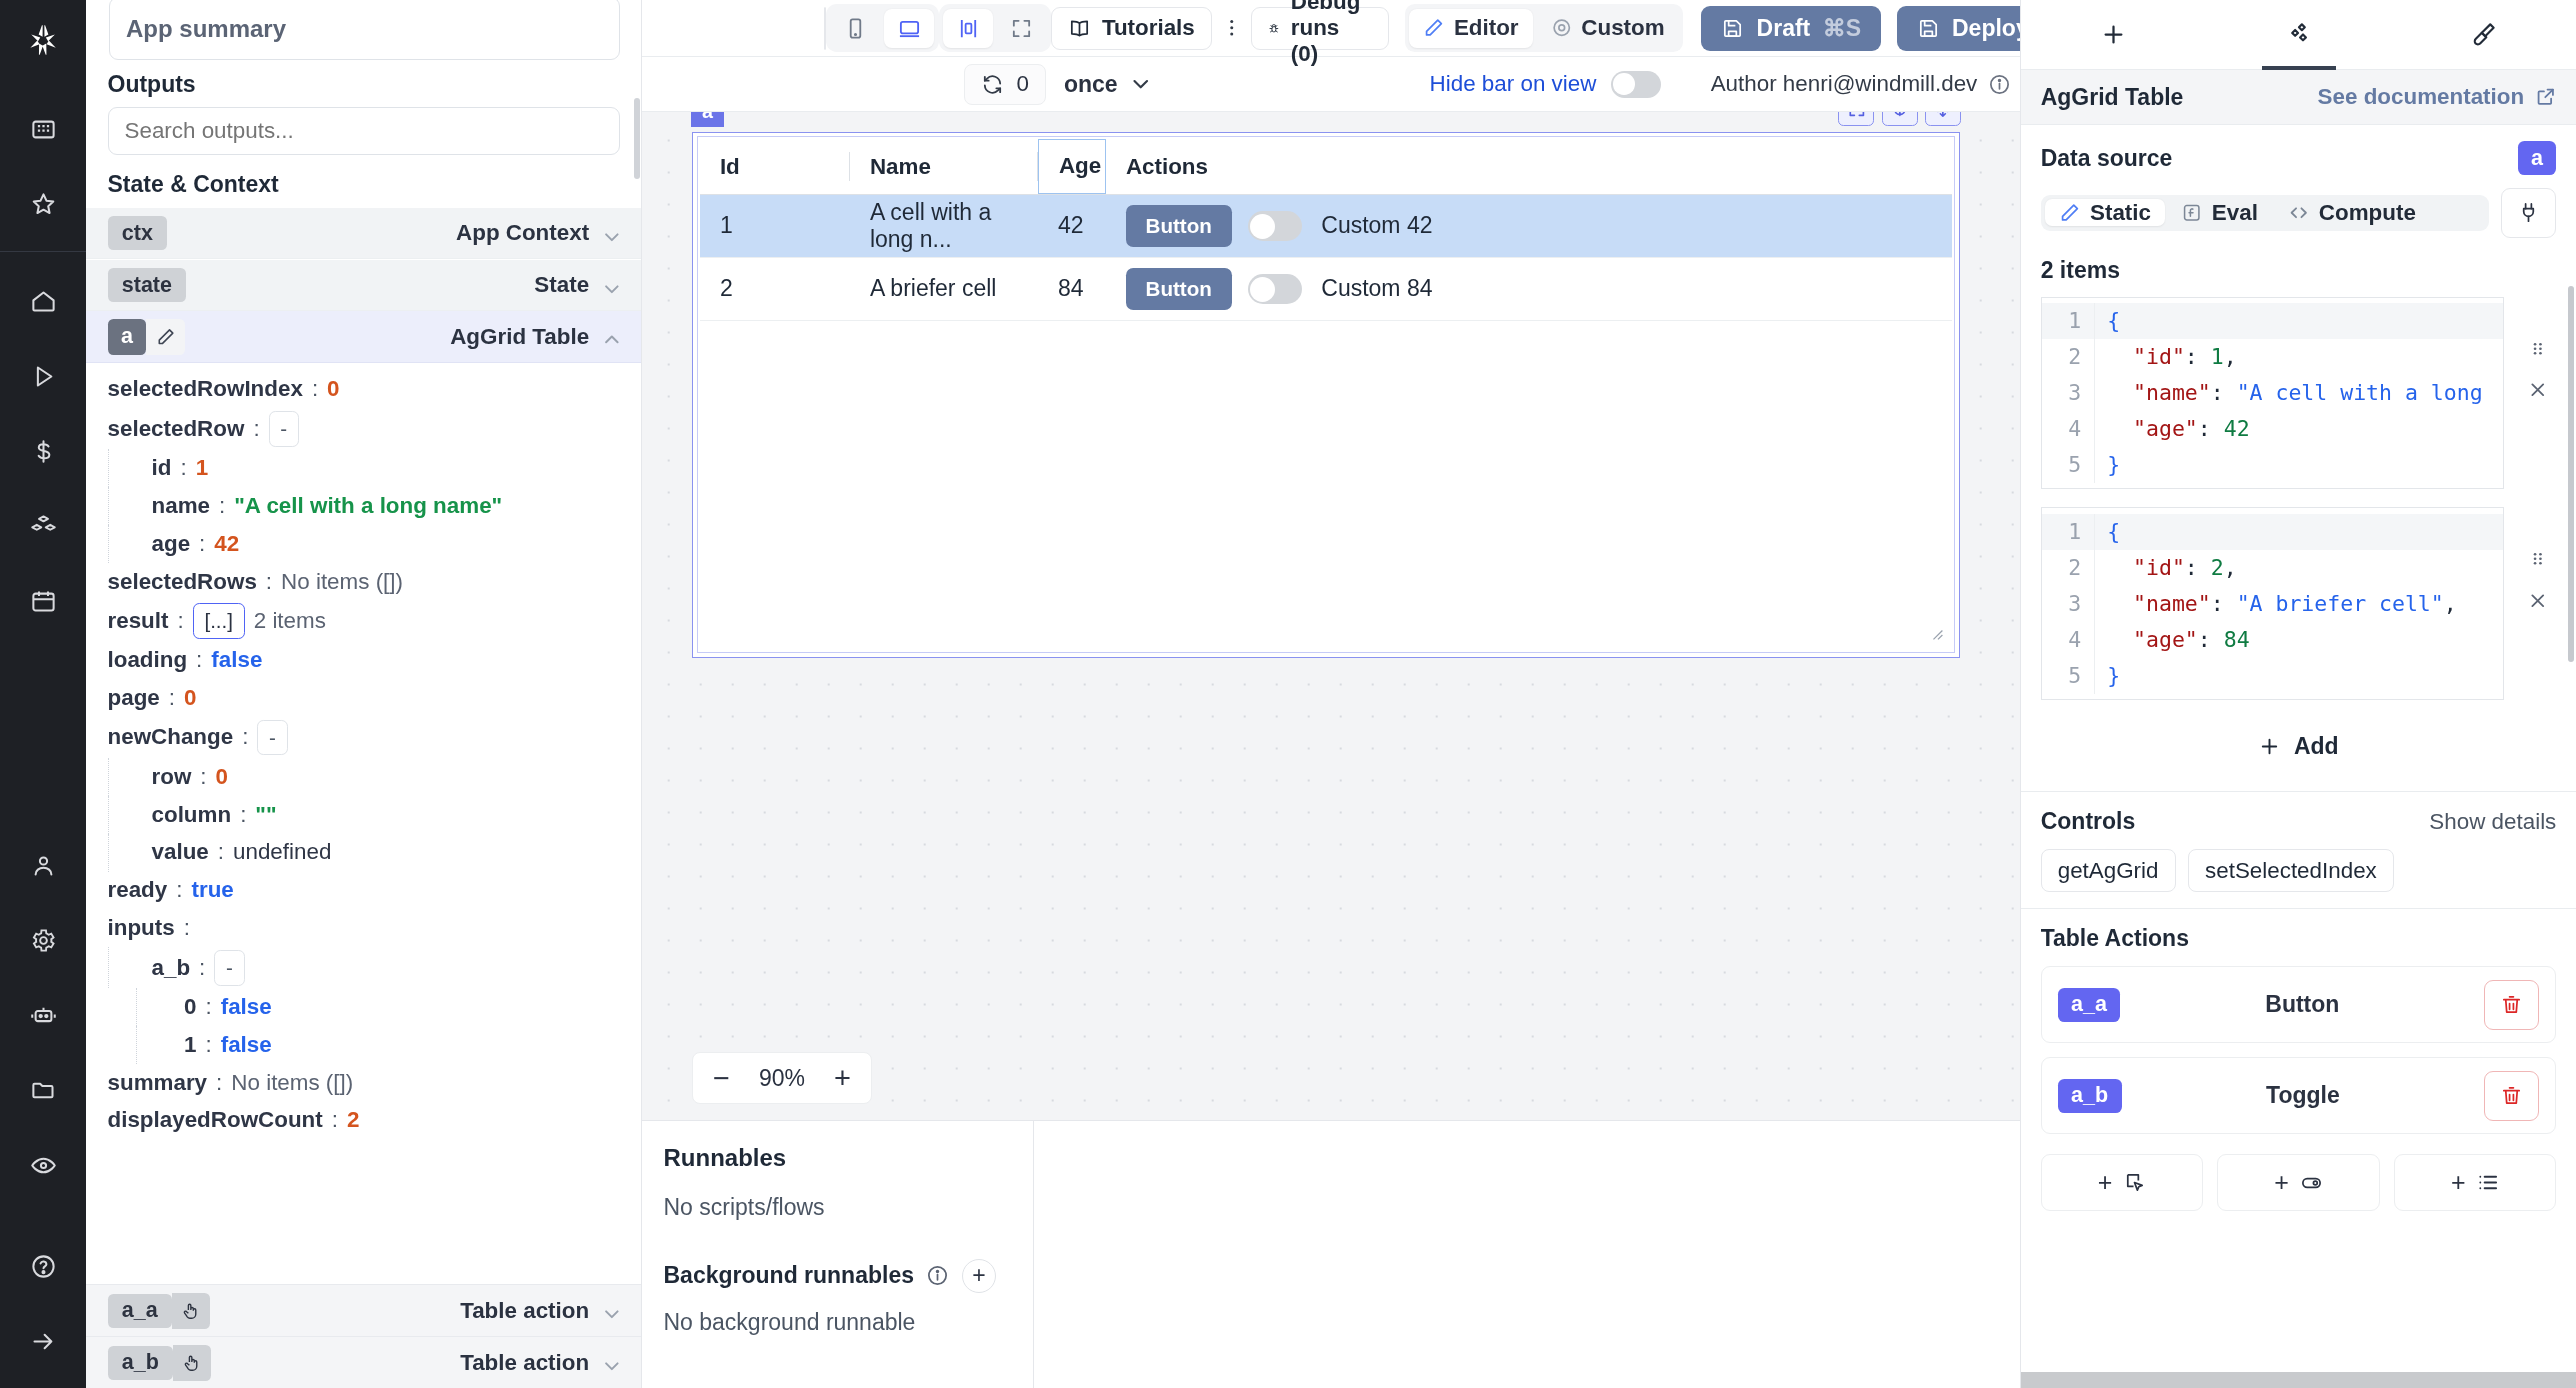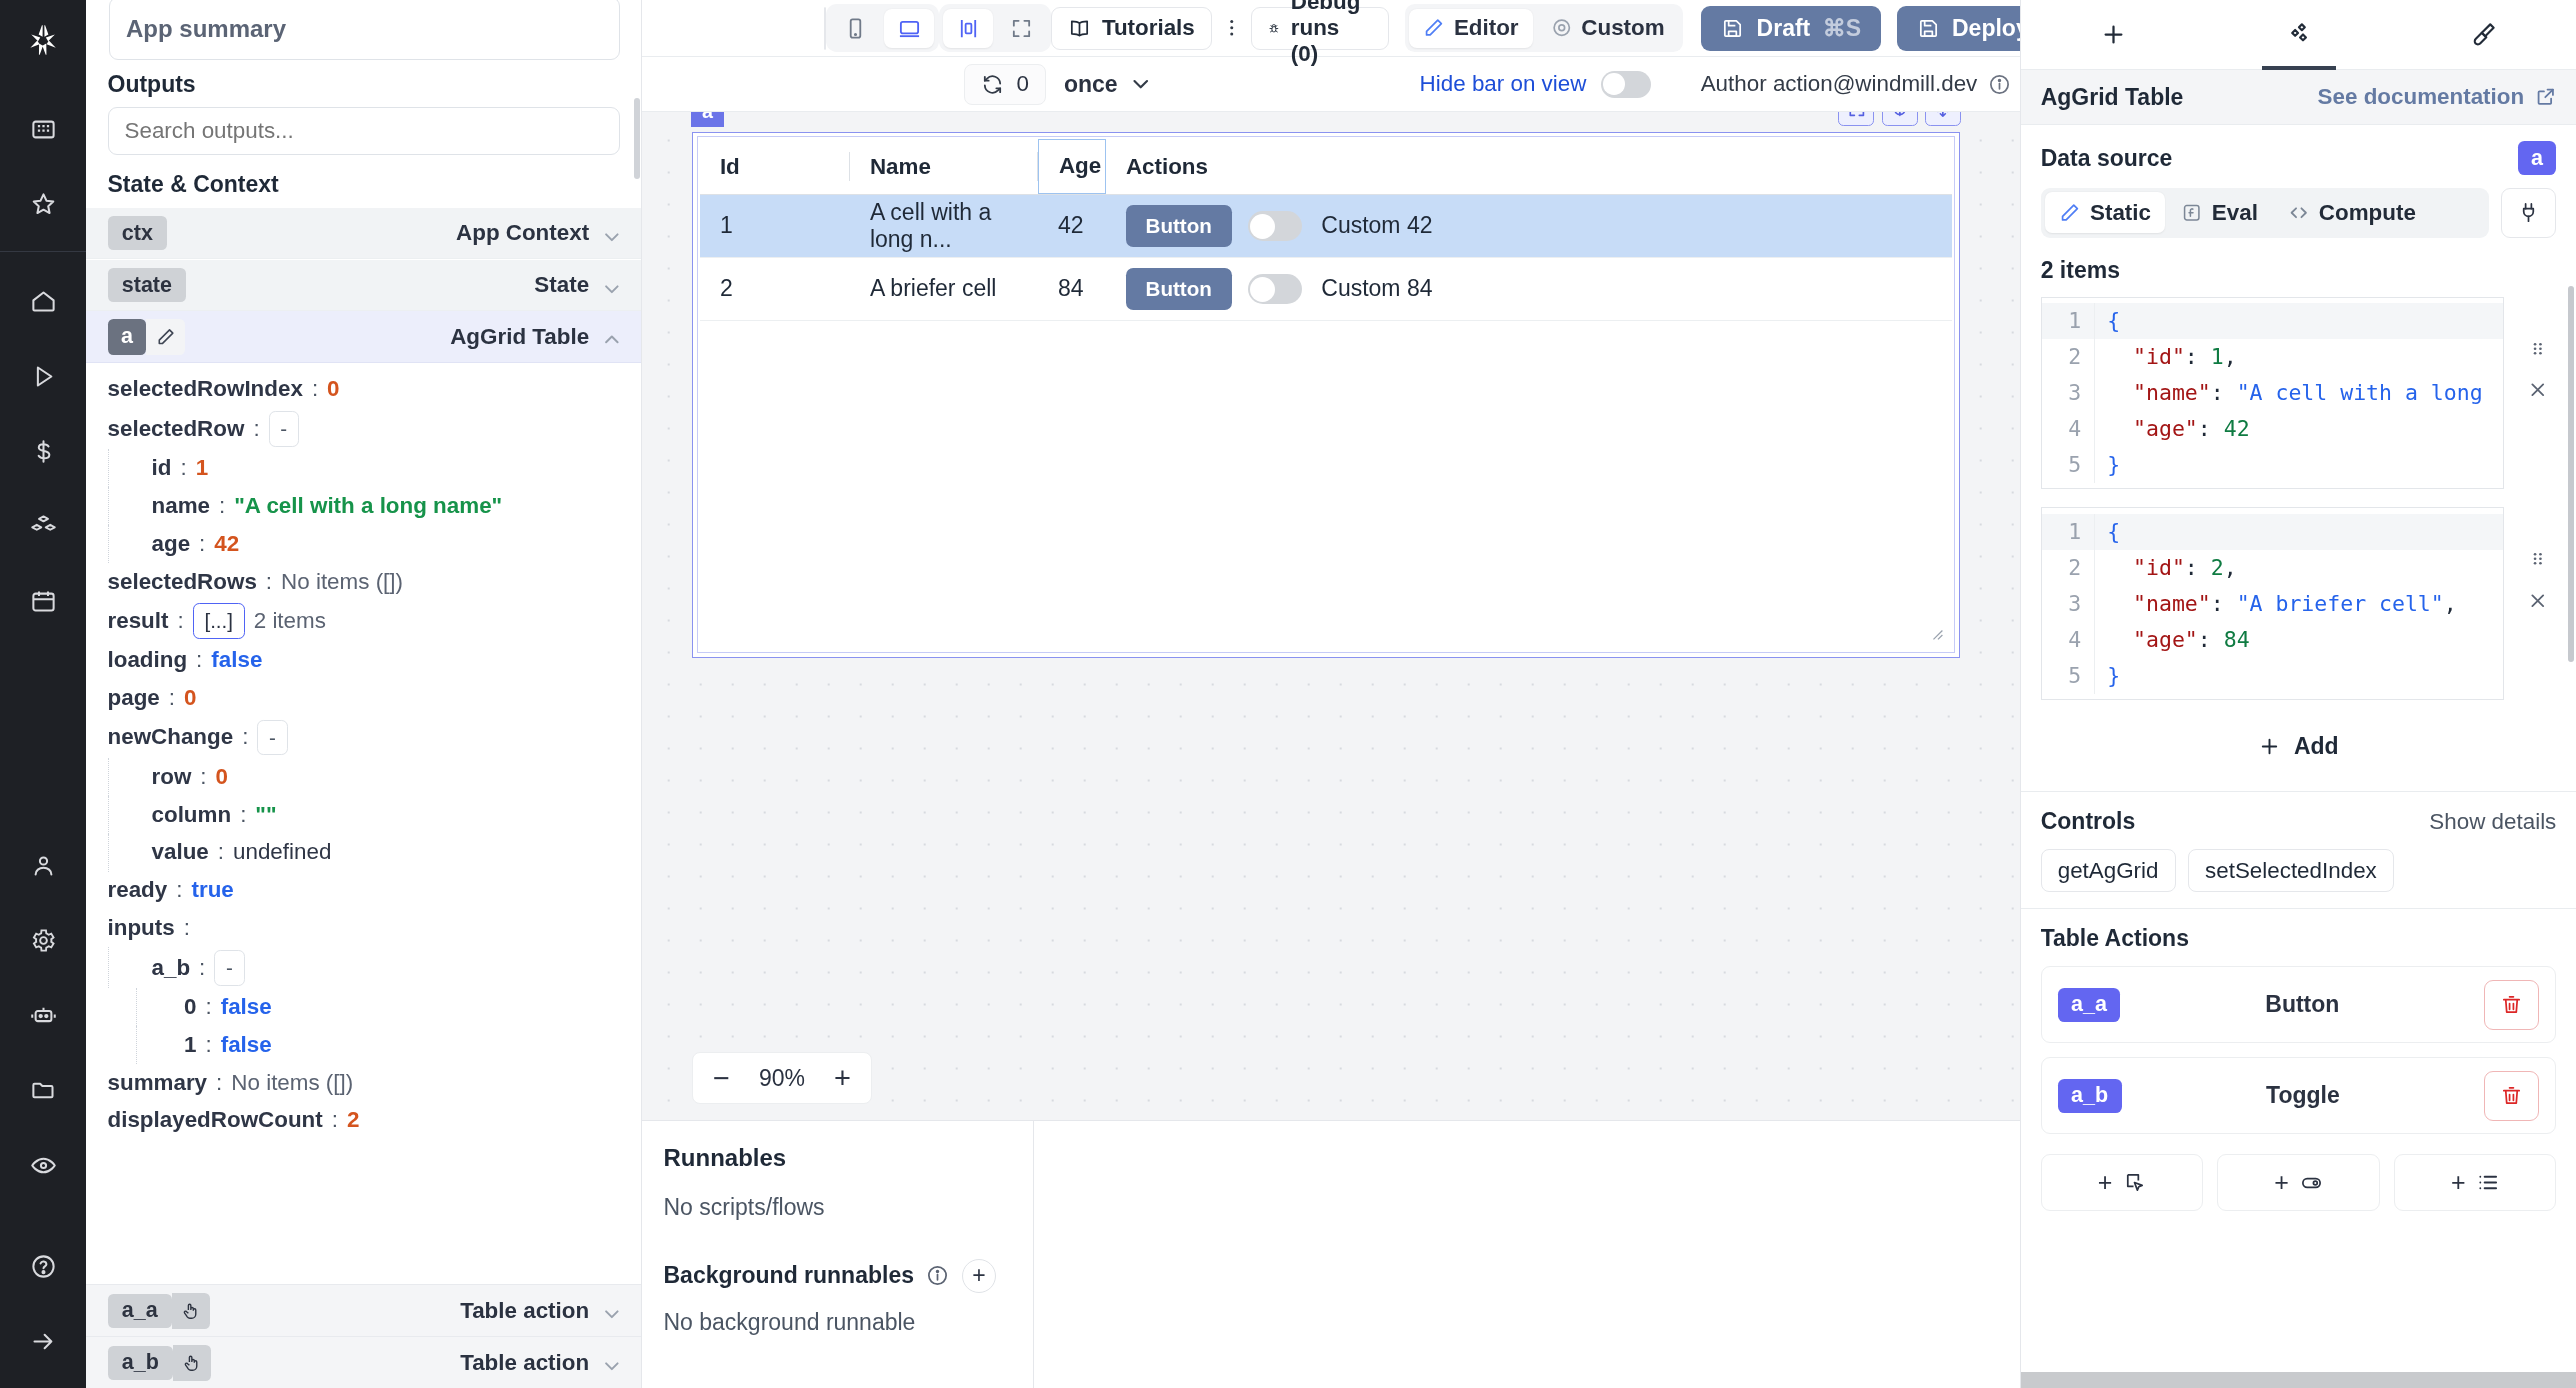--- a/index.html
+++ b/index.html
@@ -193,21 +193,21 @@
     background:#f4f5f7; border-bottom:0.9px solid #e9ecef; }
   .rhead .t{ font-size:23px;font-weight:700;color:#1f2937; }
   .doclink{ display:flex;align-items:center;gap:10.7px;font-size:22.4px;font-weight:700;color:#647aa3; }
   .doclink svg{width:21.5px;height:21.5px;}
   .rsec{ padding: 16px 19.7px; }
   .rsec-h{ display:flex;align-items:center;justify-content:space-between; margin-bottom:12.5px; }
   .rsec-h .t{ font-size:23px;font-weight:700;color:#1f2937; }
   .badge-a{ background:#6366f1;color:#fff;border-radius:6.3px;font-size:21.5px;font-weight:700;padding:4.5px 13.4px; }
   .modes{ display:flex;align-items:center;gap:12.5px; }
   .modeseg{ display:flex;background:#f1f3f5;border-radius:9px;padding:4.5px;gap:1.8px;flex:1 1 auto; }
-  .mbtn{ display:flex;align-items:center;gap:9px;height:41px;padding:0 14.3px;border-radius:7.2px;font-size:22.4px;font-weight:700;color:#222b38;}
+  .mbtn{ display:flex;align-items:center;gap:9px;height:27px;padding:0 14.3px;border-radius:7.2px;font-size:22.4px;font-weight:700;color:#222b38;}
   .mbtn.active{background:#fff;box-shadow:0 0.9px 1.8px rgba(0,0,0,.07);}
   .mbtn svg{width:21.5px;height:21.5px;}
   .mbtn .i-pen{color:#4f7ef5;}
   .mbtn .i-fx{color:#7c8796;}
   .mbtn .i-code{color:#7c8796;}
   .plugbtn{ width:55px;height:50px;border:0.9px solid #e5e7eb;border-radius:9px;display:flex;align-items:center;justify-content:center;color:#2b3241;}
   .plugbtn svg{width:23px;height:23px;}
   .items-count{ font-size:23px;font-weight:700;color:#1f2937; margin: 19.7px 0 12.5px; }
   .ed-wrap{ display:flex; align-items:flex-start; gap:14.3px; margin-bottom:18px; }
   .editor{ flex:1 1 auto; border:0.9px solid #e3e6ea; background:#fff; font-family:"DejaVu Sans Mono", monospace;
@@ -644,21 +644,21 @@
         </div>
       </div>
       <div class="spacer"></div>
       <div class="hidebar">
         <span>Hide bar on view</span>
         <span class="toggle">
             <i></i>
           </span>
       </div>
       <div class="author">
-        <span>Author action@windmill.dev</span>
+        <span>Author henri@windmill.dev</span>
         <svg viewBox="0 0 24 24" fill="none" stroke="currentColor" stroke-width="1.8" stroke-linecap="round">
             <circle cx="12" cy="12" r="9"></circle>
             <path d="M12 11v5.5"></path>
             <circle cx="12" cy="7.8" r=".9" fill="currentColor"></circle>
           </svg>
       </div>
     </div>
 
     <div class="canvas">
       <div class="grid-comp">

